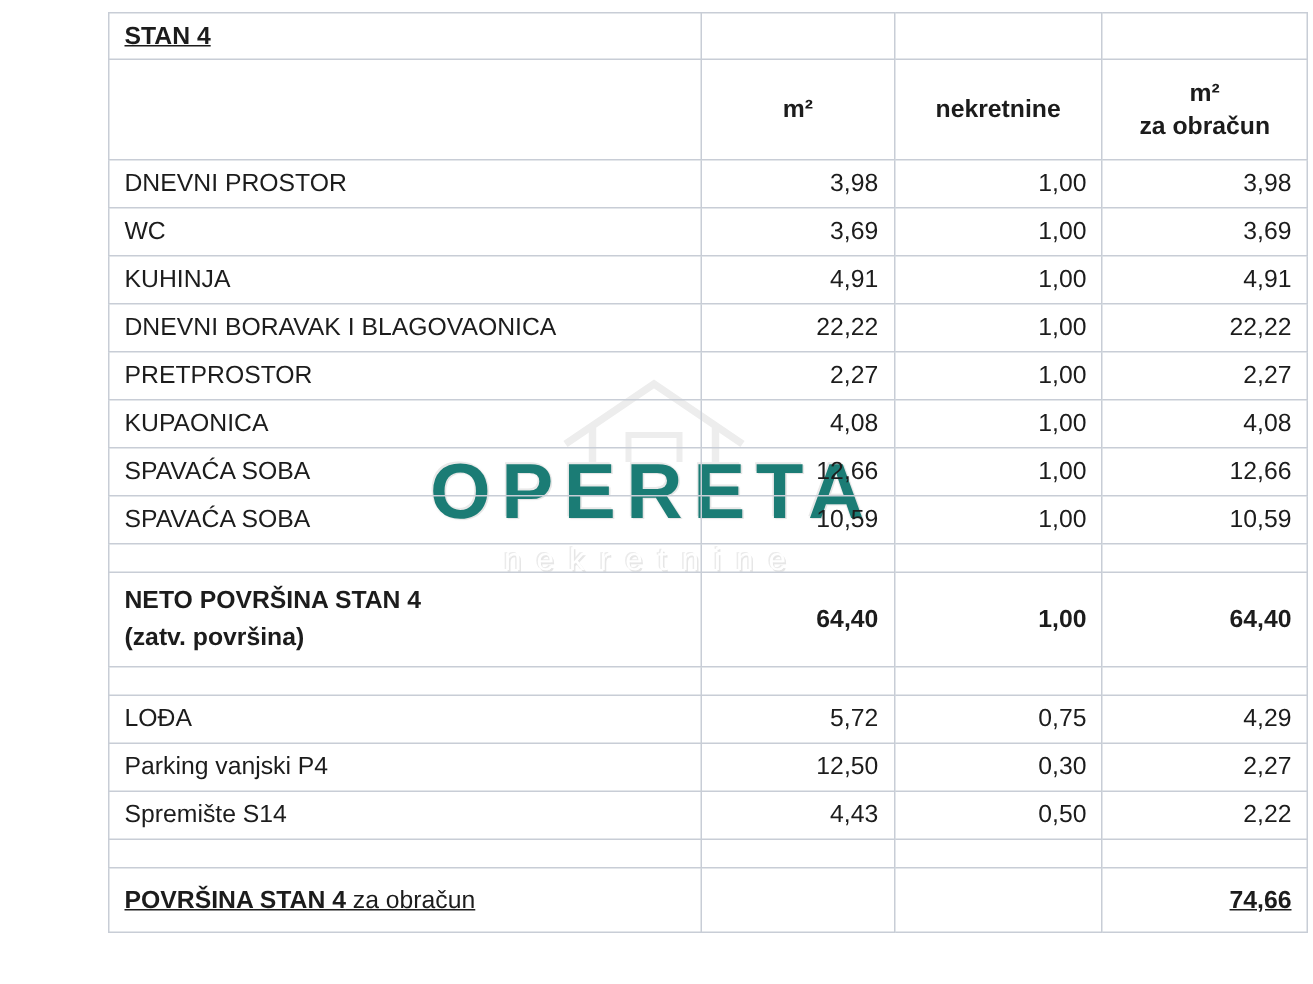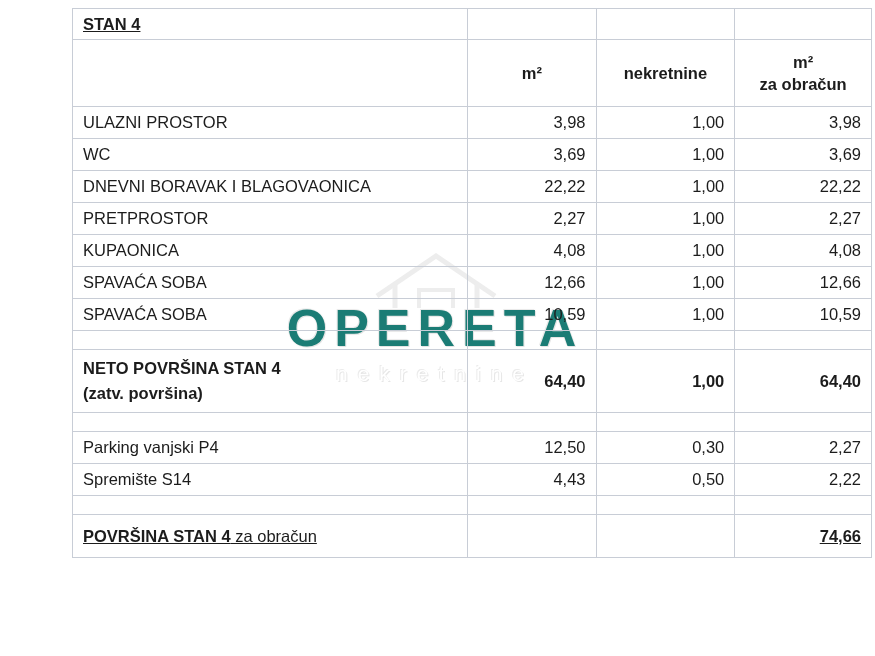--- a/index.html
+++ b/index.html
@@ -142,30 +142,36 @@
         <td></td>
         <td class="bold">m²</td>
         <td class="bold">nekretnine</td>
         <td class="bold hd2">
           <div>m²</div>
           <div>za obračun</div>
         </td>
       </tr>
 
       <tr class="r-data">
-        <td class="pad-name">ULAZNI PROSTOR</td>
+        <td class="pad-name">DNEVNI PROSTOR</td>
         <td class="num">3,98</td>
         <td class="num">1,00</td>
         <td class="num">3,98</td>
       </tr>
       <tr class="r-data">
         <td class="pad-name">WC</td>
         <td class="num">3,69</td>
         <td class="num">1,00</td>
         <td class="num">3,69</td>
+      </tr>
+      <tr class="r-data">
+        <td class="pad-name">KUHINJA</td>
+        <td class="num">4,91</td>
+        <td class="num">1,00</td>
+        <td class="num">4,91</td>
       </tr>
       <tr class="r-data">
         <td class="pad-name">DNEVNI BORAVAK I BLAGOVAONICA</td>
         <td class="num">22,22</td>
         <td class="num">1,00</td>
         <td class="num">22,22</td>
       </tr>
       <tr class="r-data">
         <td class="pad-name">PRETPROSTOR</td>
         <td class="num">2,27</td>
@@ -209,20 +215,26 @@
       </tr>
 
       <tr class="r-gap">
         <td></td>
         <td></td>
         <td></td>
         <td></td>
       </tr>
 
       <tr class="r-data">
+        <td class="pad-name">LOĐA</td>
+        <td class="num">5,72</td>
+        <td class="num">0,75</td>
+        <td class="num">4,29</td>
+      </tr>
+      <tr class="r-data">
         <td class="pad-name">Parking vanjski P4</td>
         <td class="num">12,50</td>
         <td class="num">0,30</td>
         <td class="num">2,27</td>
       </tr>
       <tr class="r-data">
         <td class="pad-name">Spremište S14</td>
         <td class="num">4,43</td>
         <td class="num">0,50</td>
         <td class="num">2,22</td>

